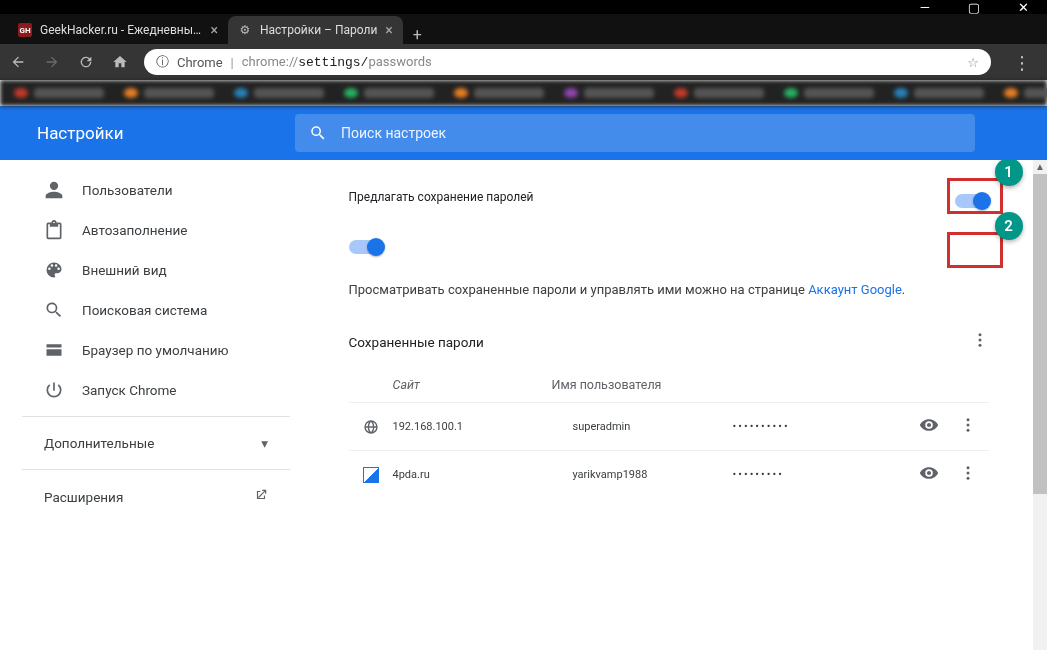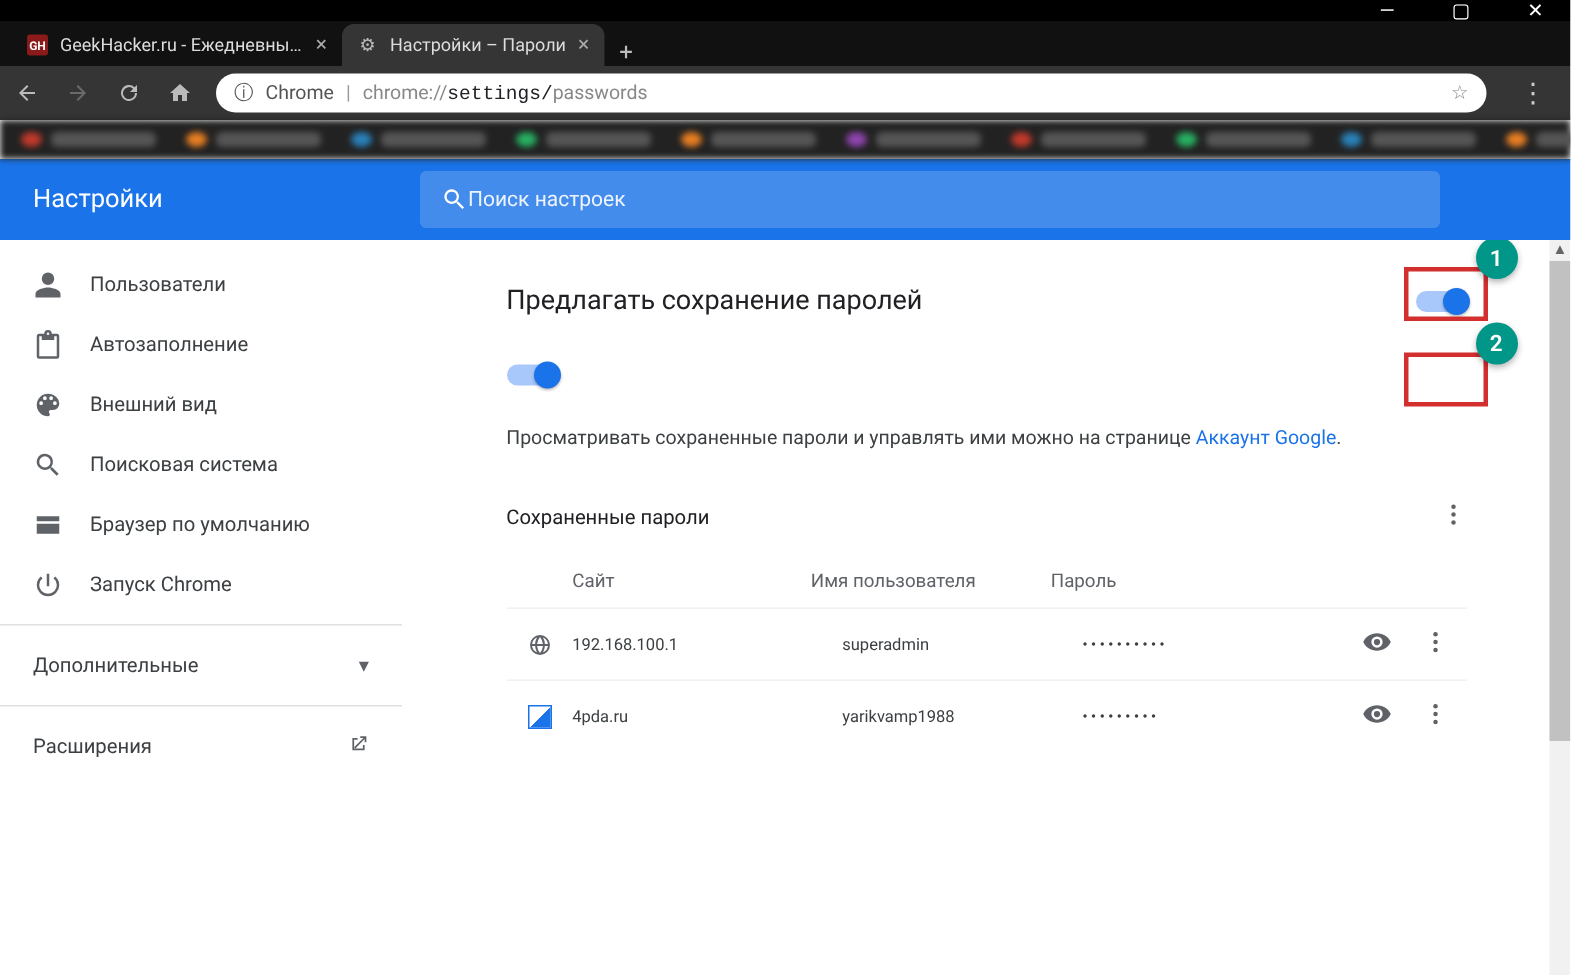--- a/index.html
+++ b/index.html
@@ -33,66 +33,66 @@
 
 
 .bookmarks-bar { height: 26px; background: #222; filter: blur(2px); display:flex; align-items:center; gap:20px; padding:0 14px; }
 .bm { width: 70px; height: 10px; background:#555; border-radius:4px; }
 .bm.s { width: 14px; border-radius:50%; }
 .bm.s.r { background:#c0392b;} .bm.s.g{background:#27ae60;} .bm.s.b{background:#2980b9;} .bm.s.o{background:#e67e22;} .bm.s.p{background:#8e44ad;}
 .bmwrap { display:flex; gap:6px; align-items:center;}
 
 
 .settings-header { height: 54px; background: #1a73e8; display: flex; align-items: center; color: #fff; }
-.settings-title { width: 280px; padding-left: 22px; font-size: 17px; }
-.settings-search { flex: 1; max-width: 680px; height: 38px; background: rgba(255,255,255,0.18); border-radius: 4px; display: flex; align-items: center; padding: 0 14px; color: #fff; font-size: 14px; }
+.settings-title { width: 280px; padding-left: 22px; font-size: 17px; margin-left: 15px; }
+.settings-search { flex: 1; max-width: 680px; height: 38px; background: rgba(255,255,255,0.18); border-radius: 4px; display: flex; align-items: center; padding: 0 14px; gap: 14px; color: #fff; font-size: 14px; }
 .settings-search svg { fill: #fff; width: 18px; height: 18px; }
 .settings-search-text { color: rgba(255,255,255,0.9); }
 
 
 .settings-body { display: flex; height: calc(650px - 14px - 30px - 36px - 26px - 54px); }
-.sidebar { width: 268px; border-right: none; padding-top: 10px; font-size: 13.5px; color: #3c4043; }
+.sidebar { width: 268px; border-right: none; padding-top: 10px; font-size: 13.5px; color: #3c4043; margin-left: 22px; }
 .side-item { display:flex; align-items:center; gap:18px; height:40px; padding-left:22px; cursor:pointer; }
 .side-item .sicon { width:20px; height:20px; fill:#5f6368; color:#5f6368; display:flex; align-items:center; justify-content:center; }
 .side-group-sep { height:1px; background:#e0e0e0; margin:6px 0; }
 .side-adv { display:flex; align-items:center; justify-content:space-between; padding:12px 22px; cursor:pointer; color:#3c4043; }
 .side-ext { display:flex; align-items:center; justify-content:space-between; padding:12px 22px; cursor:pointer; }
 .side-about { padding:12px 22px; cursor:pointer; }
 
 .content { flex:1; display:flex; justify-content:center; overflow-y:auto; position:relative; }
 .content-inner { width: 640px; padding: 16px 0 30px 0; }
 
 .page-head { display:flex; align-items:center; gap:16px; margin-bottom:32px; }
 .page-head .back svg { width:20px; height:20px; fill:#5f6368; }
 .page-head h2 { font-size:15px; font-weight:500; color:#202124; flex:0 0 auto; }
 .page-head .spacer { flex:1; }
 .help-circle svg { width:18px; height:18px; fill:#5f6368; }
 .pw-search { display:flex; align-items:center; gap:8px; border-bottom:1px solid #ccc; padding:2px 2px 4px 2px; width:170px; color:#777; font-size:13px; }
 .pw-search svg { width:14px; height:14px; fill:#777; }
 
 .setting-row { padding: 14px 0; display:flex; align-items:flex-start; gap:20px; position:relative; }
 .setting-row .txt { flex:1; }
-.setting-row .txt .t1 { font-size:18px; color:#202124; }
+.setting-row .txt .t1 { font-size:12px; color:#202124; }
 .setting-row .txt .t2 { font-size:12.5px; color:#5f6368; margin-top:6px; line-height:1.5; }
 
 .toggle { width:34px; height:14px; background:#a8c7fa; border-radius:7px; position:relative; flex:0 0 auto; margin-top:4px; cursor:pointer; }
 .toggle::after { content:""; position:absolute; width:18px; height:18px; background:#1a73e8; border-radius:50%; right:-2px; top:-2px; box-shadow:0 1px 2px rgba(0,0,0,0.3); }
 
 .highlight-box { position:absolute; border:3px solid #d32f2f; }
 .num-badge { position:absolute; width:28px; height:28px; border-radius:50%; background:#009688; color:#fff; display:flex; align-items:center; justify-content:center; font-weight:600; font-size:15px; box-shadow:0 2px 4px rgba(0,0,0,0.3); }
 
 .info-line { font-size:13px; color:#3c4043; padding: 14px 0 20px 0; }
 .info-line a { color:#1a73e8; text-decoration:none; }
 
 .section-header { display:flex; align-items:center; justify-content:space-between; padding: 14px 0; }
 .section-header .lbl { font-size:13.5px; color:#202124; }
 .kebab svg { width:18px; height:18px; fill:#5f6368; cursor:pointer; }
 
 .pw-table-head { display:flex; padding: 10px 0 10px 44px; font-size:12.5px; color:#5f6368; }
-.col-site { width: 159px; }
+.col-site { width: 159px; font-style: italic; }
 .col-user { width: 160px; }
 .col-pass { flex:1; }
 
 .pw-row { display:flex; align-items:center; padding:12px 0 12px 0; font-size:11px; color:#3c4043; border-top:1px solid #f0f0f0; }
 .pw-row .favcell { width:44px; display:flex; justify-content:center; }
 .pw-row .favcell .fv { width:16px; height:16px; }
 .globe svg { width:16px; height:16px; fill:#5f6368; }
 .fourpda { background: linear-gradient(135deg,#fff 50%,#1a73e8 50%); border:1px solid #1a73e8; }
 .pw-row .c-site { width:180px; }
 .pw-row .c-user { width:160px; }
@@ -299,21 +299,20 @@
         <span class="kebab"><svg viewBox="0 0 24 24">
               <circle cx="12" cy="5" r="2"></circle>
               <circle cx="12" cy="12" r="2"></circle>
               <circle cx="12" cy="19" r="2"></circle>
             </svg></span>
       </div>
 
       <div class="pw-table-head">
         <div class="col-site">Сайт</div>
         <div class="col-user">Имя пользователя</div>
-        <div class="col-pass">Пароль</div>
       </div>
 
       <div class="pw-row">
         <div class="favcell">
             <span class="fv globe"><svg viewBox="0 0 24 24">
                 <path d="M12 2a10 10 0 1 0 10 10A10 10 0 0 0 12 2zm7.9 9h-3A15 15 0 0 0 15 4.6 8 8 0 0 1 19.9 11zM12 20a13 13 0 0 1-2.9-7H15a13 13 0 0 1-3 7zM9.1 11A13 13 0 0 1 12 4a13 13 0 0 1 2.9 7zM9 4.6A15 15 0 0 0 7.1 11h-3A8 8 0 0 1 9 4.6zM4.1 13h3A15 15 0 0 0 9 19.4 8 8 0 0 1 4.1 13zm10.9 6.4A15 15 0 0 0 16.9 13h3a8 8 0 0 1-4.9 6.4z"></path>
               </svg></span>
           </div>
         <div class="c-site">192.168.100.1</div>
         <div class="c-user">superadmin</div>

